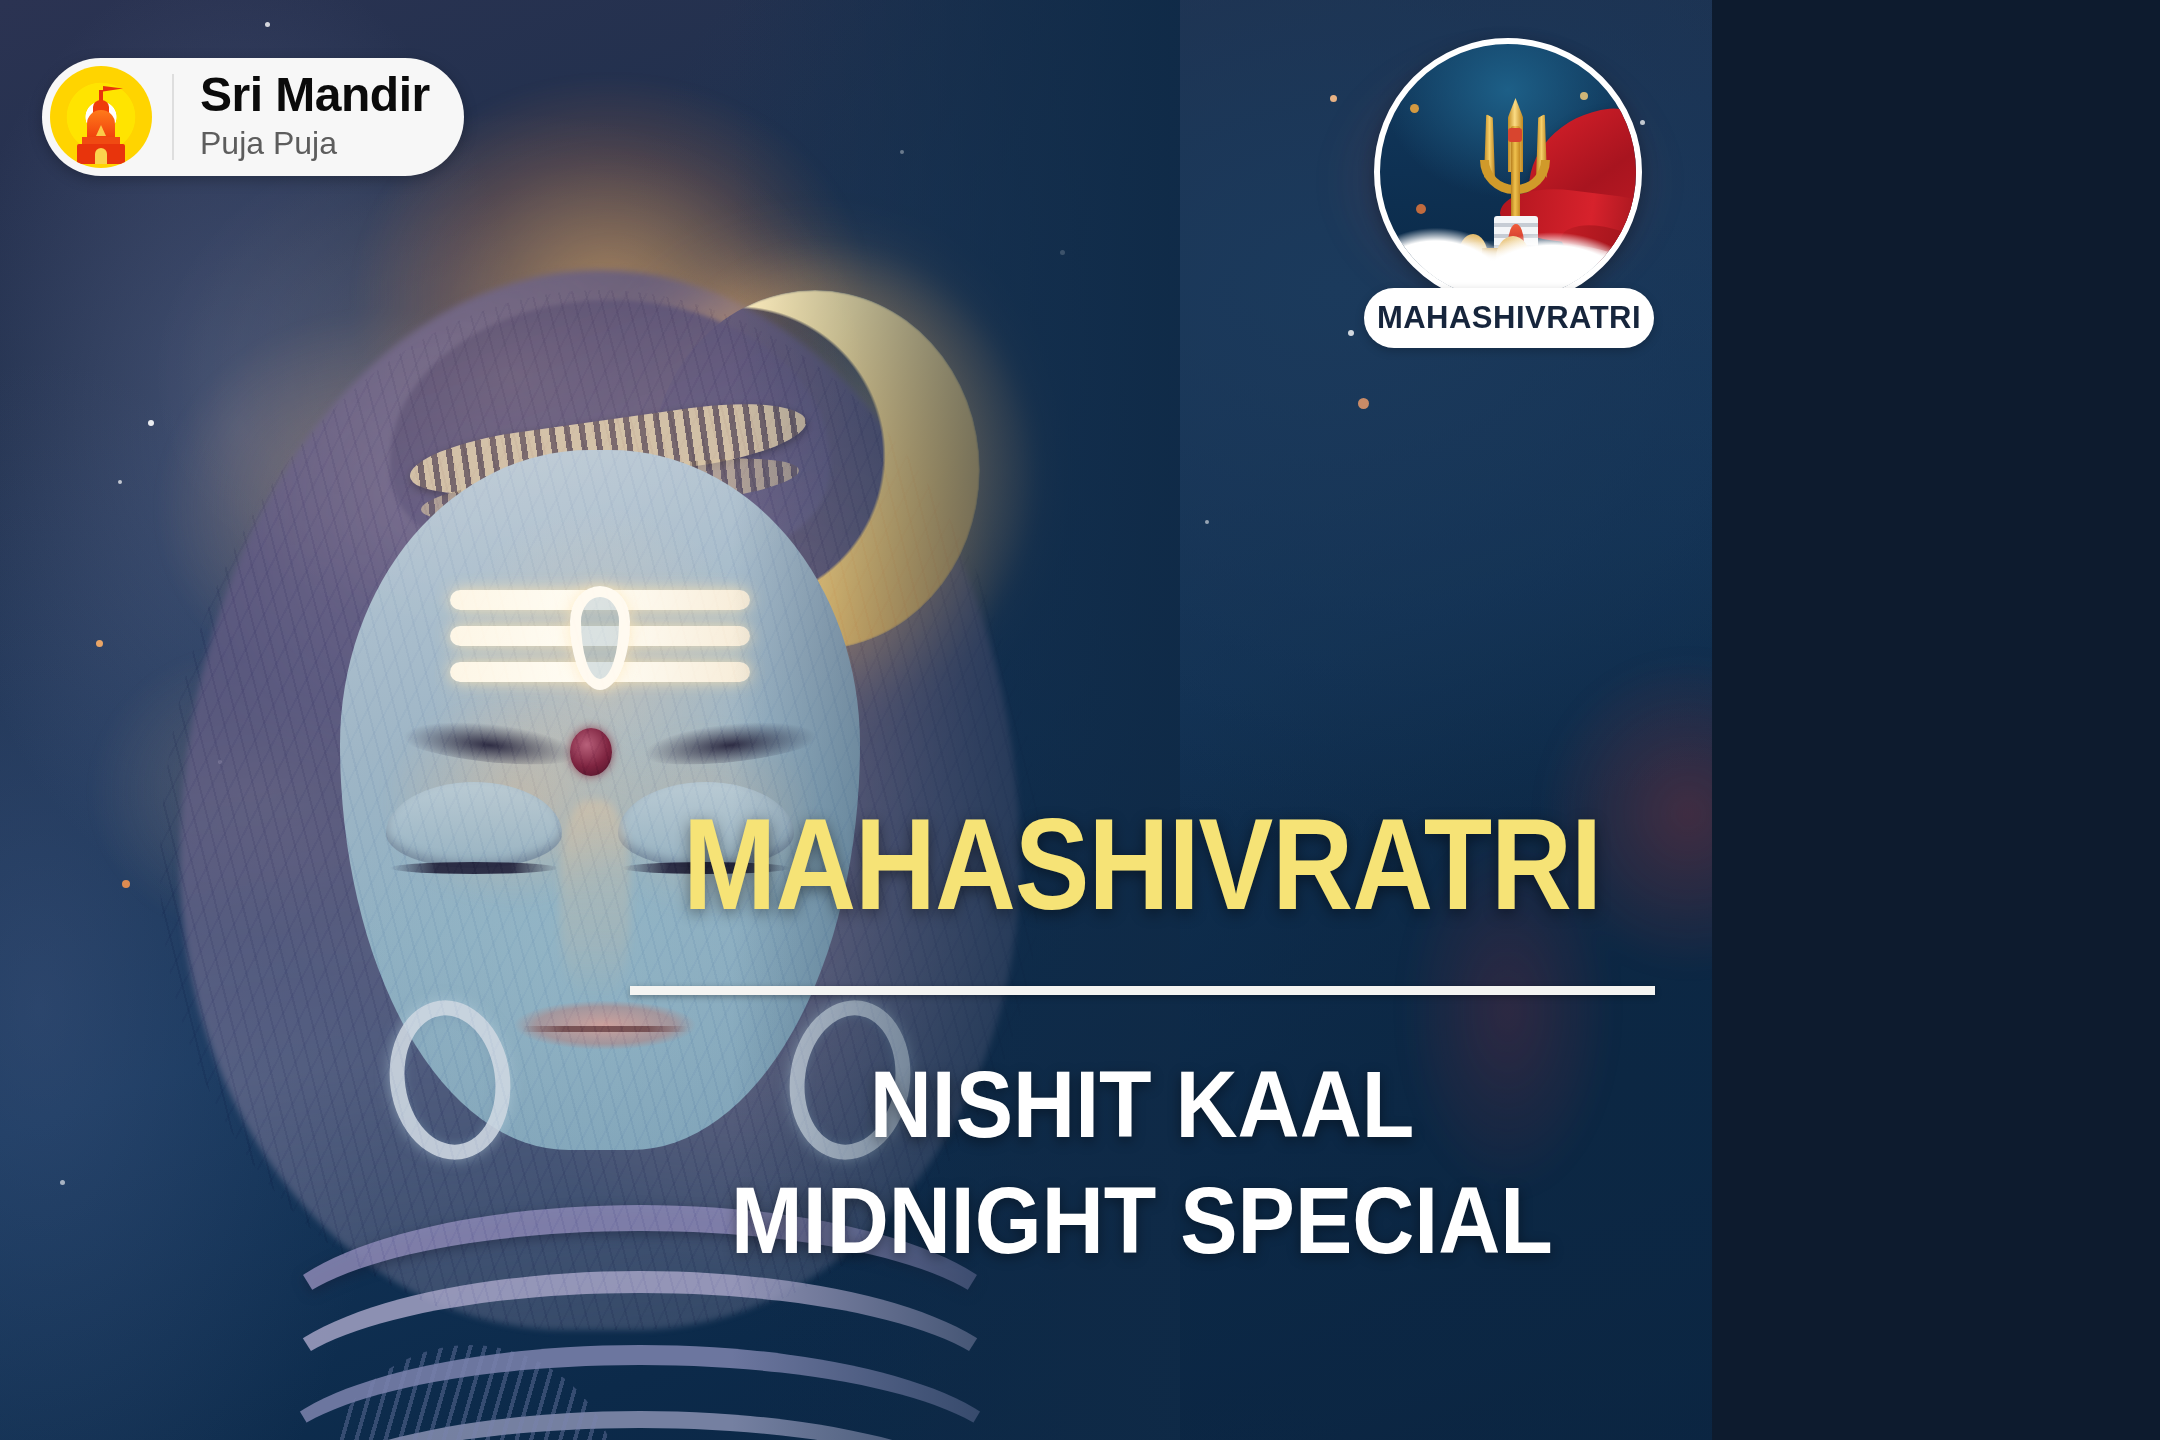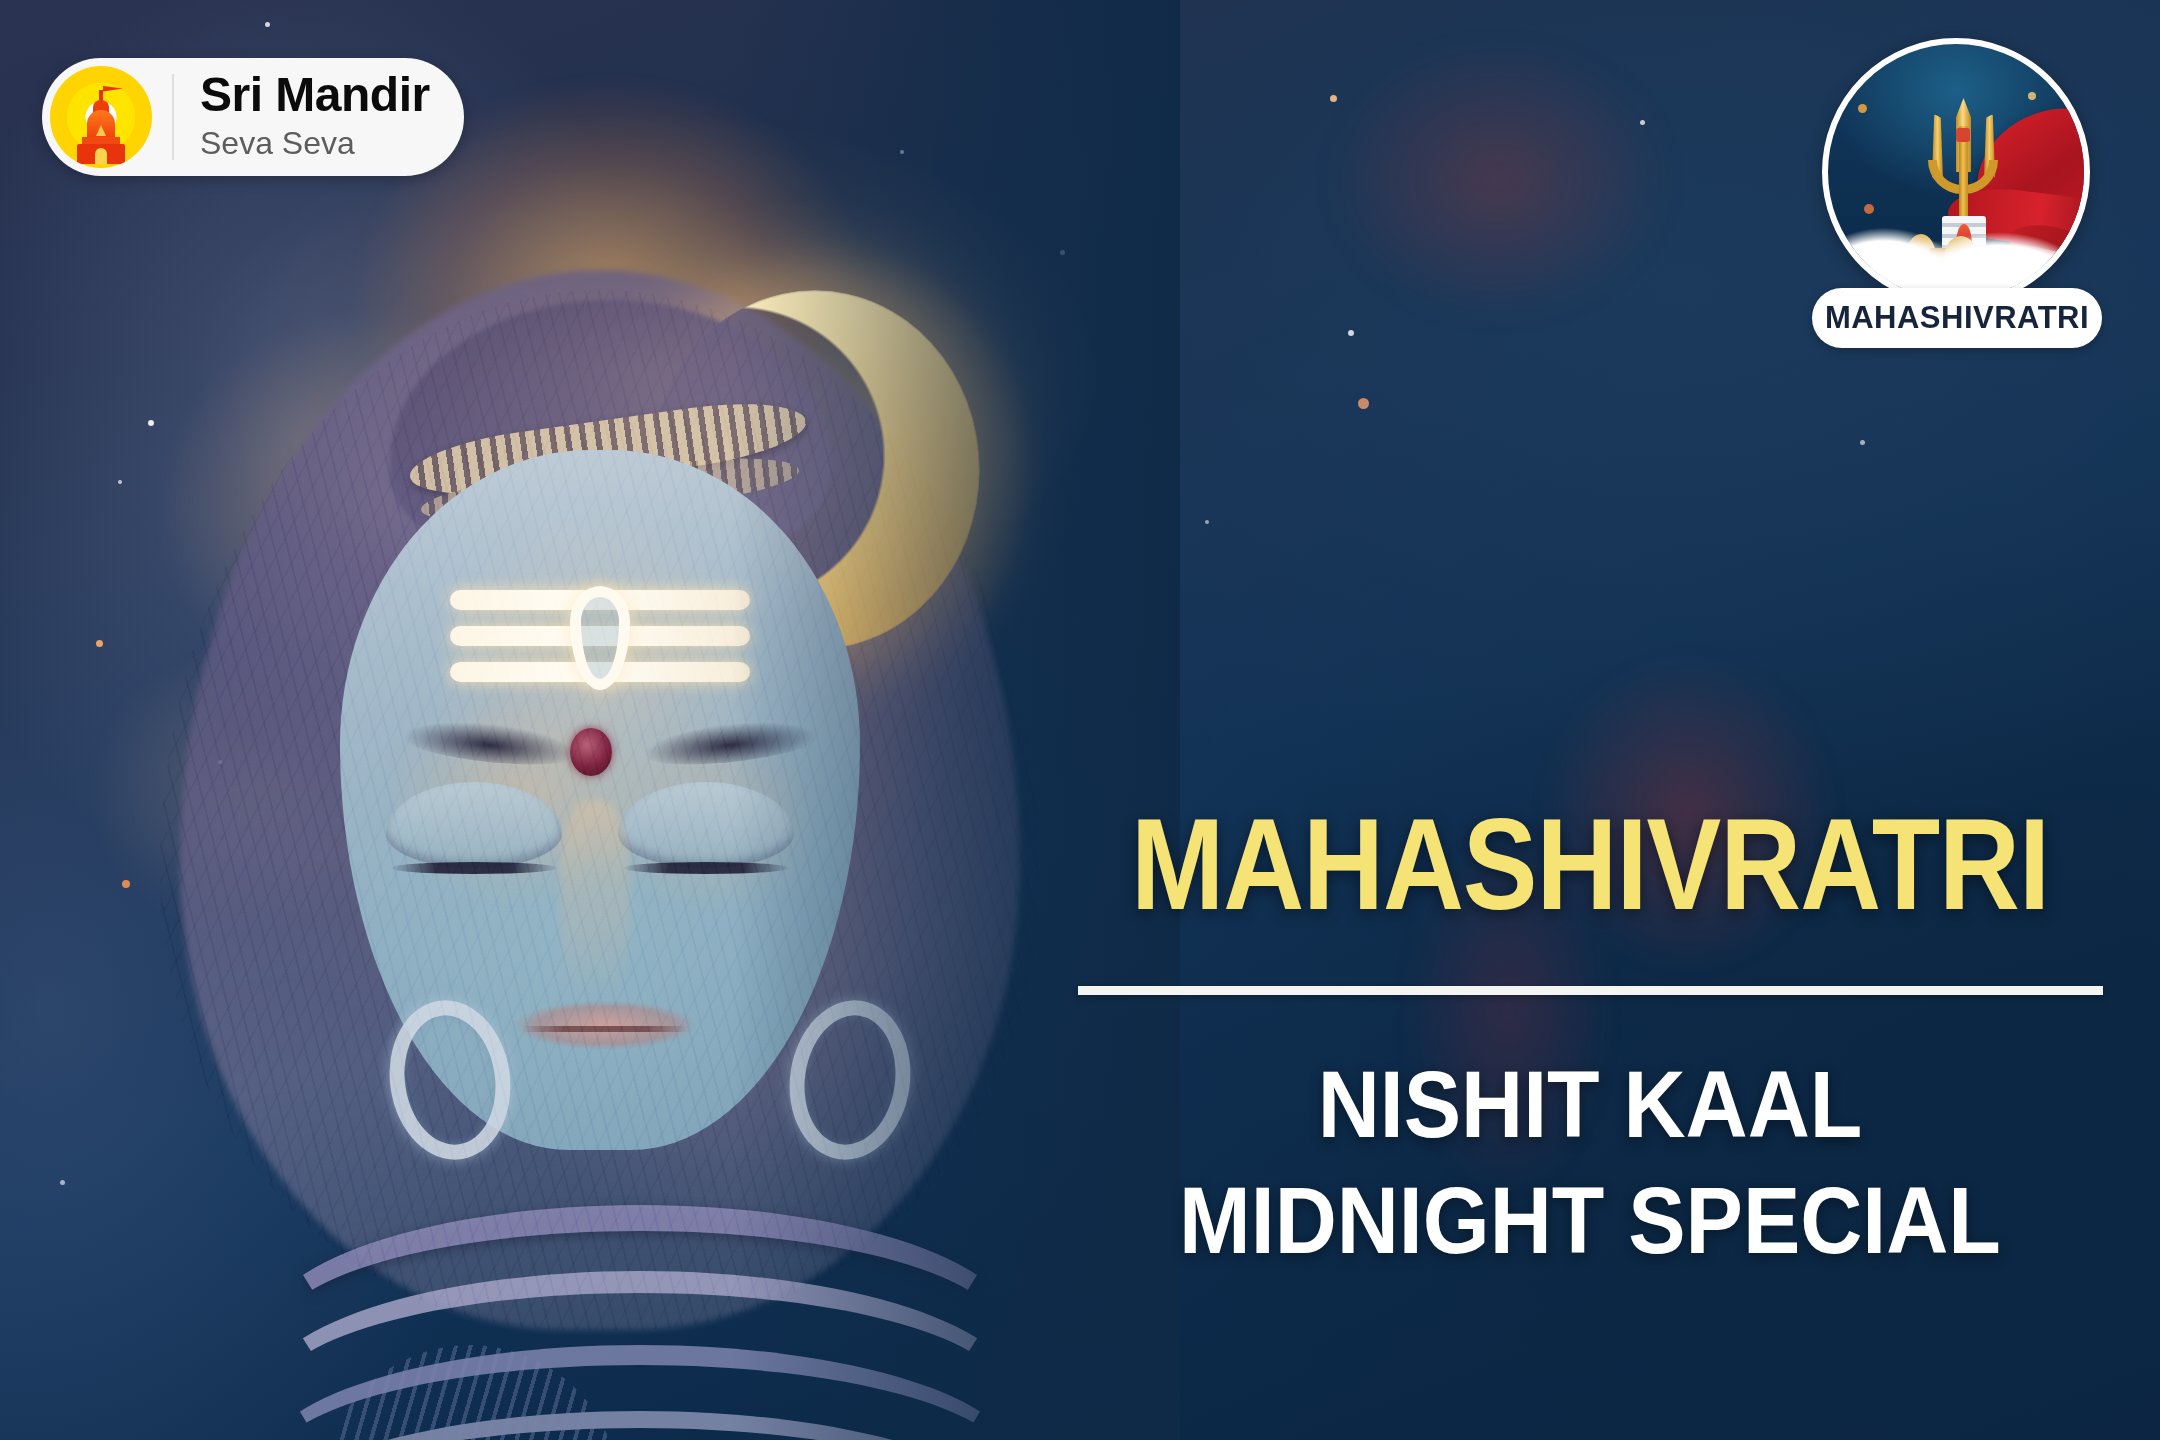--- a/index.html
+++ b/index.html
@@ -1,20 +1,20 @@
 <!DOCTYPE html>
 <html><head>
 <meta charset="utf-8">
 <style>
   html,body{margin:0;padding:0;background:#0d1b2e;}
   *{box-sizing:border-box;}
 
   .poster{
     position:relative;
-    width:2160px;height:1440px;
+    width:1712px;height:1440px;
     overflow:hidden;
     font-family:"Liberation Sans", sans-serif;
     background:#8b5cf6;
   }
 
   
   .bg-base{
     position:absolute;inset:0;
     background:
       radial-gradient(ellipse 60% 55% at 78% 20%, #1b3a5c 0%, rgba(27,58,92,0) 70%),
@@ -464,21 +464,21 @@
         <div class="t-body"></div>
         <div class="t-tri"></div>
         <div class="t-plinth"></div>
         <div class="t-base"></div>
         <div class="t-door"></div>
       </div>
     </div>
     <div class="brand-divider"></div>
     <div class="brand-text">
       <div class="brand-title">Sri Mandir</div>
-      <div class="brand-sub">Seva Seva</div>
+      <div class="brand-sub">Puja Puja</div>
     </div>
   </div>
 
   <div class="mv-logo">
     <div class="mv-circle">
       <div class="mv-dot" style="left:30px;top:60px;width:9px;height:9px;background:#f6a93b;opacity:.85;"></div>
       <div class="mv-dot" style="left:200px;top:48px;width:8px;height:8px;background:#ffd27a;opacity:.8;"></div>
       <div class="mv-dot" style="left:236px;top:96px;width:7px;height:7px;background:#8fd0e8;opacity:.7;"></div>
       <div class="mv-dot" style="left:36px;top:160px;width:10px;height:10px;background:#ef7a3a;opacity:.8;"></div>
       <div class="mv-dot" style="left:214px;top:168px;width:7px;height:7px;background:#6fb8d8;opacity:.65;"></div>

